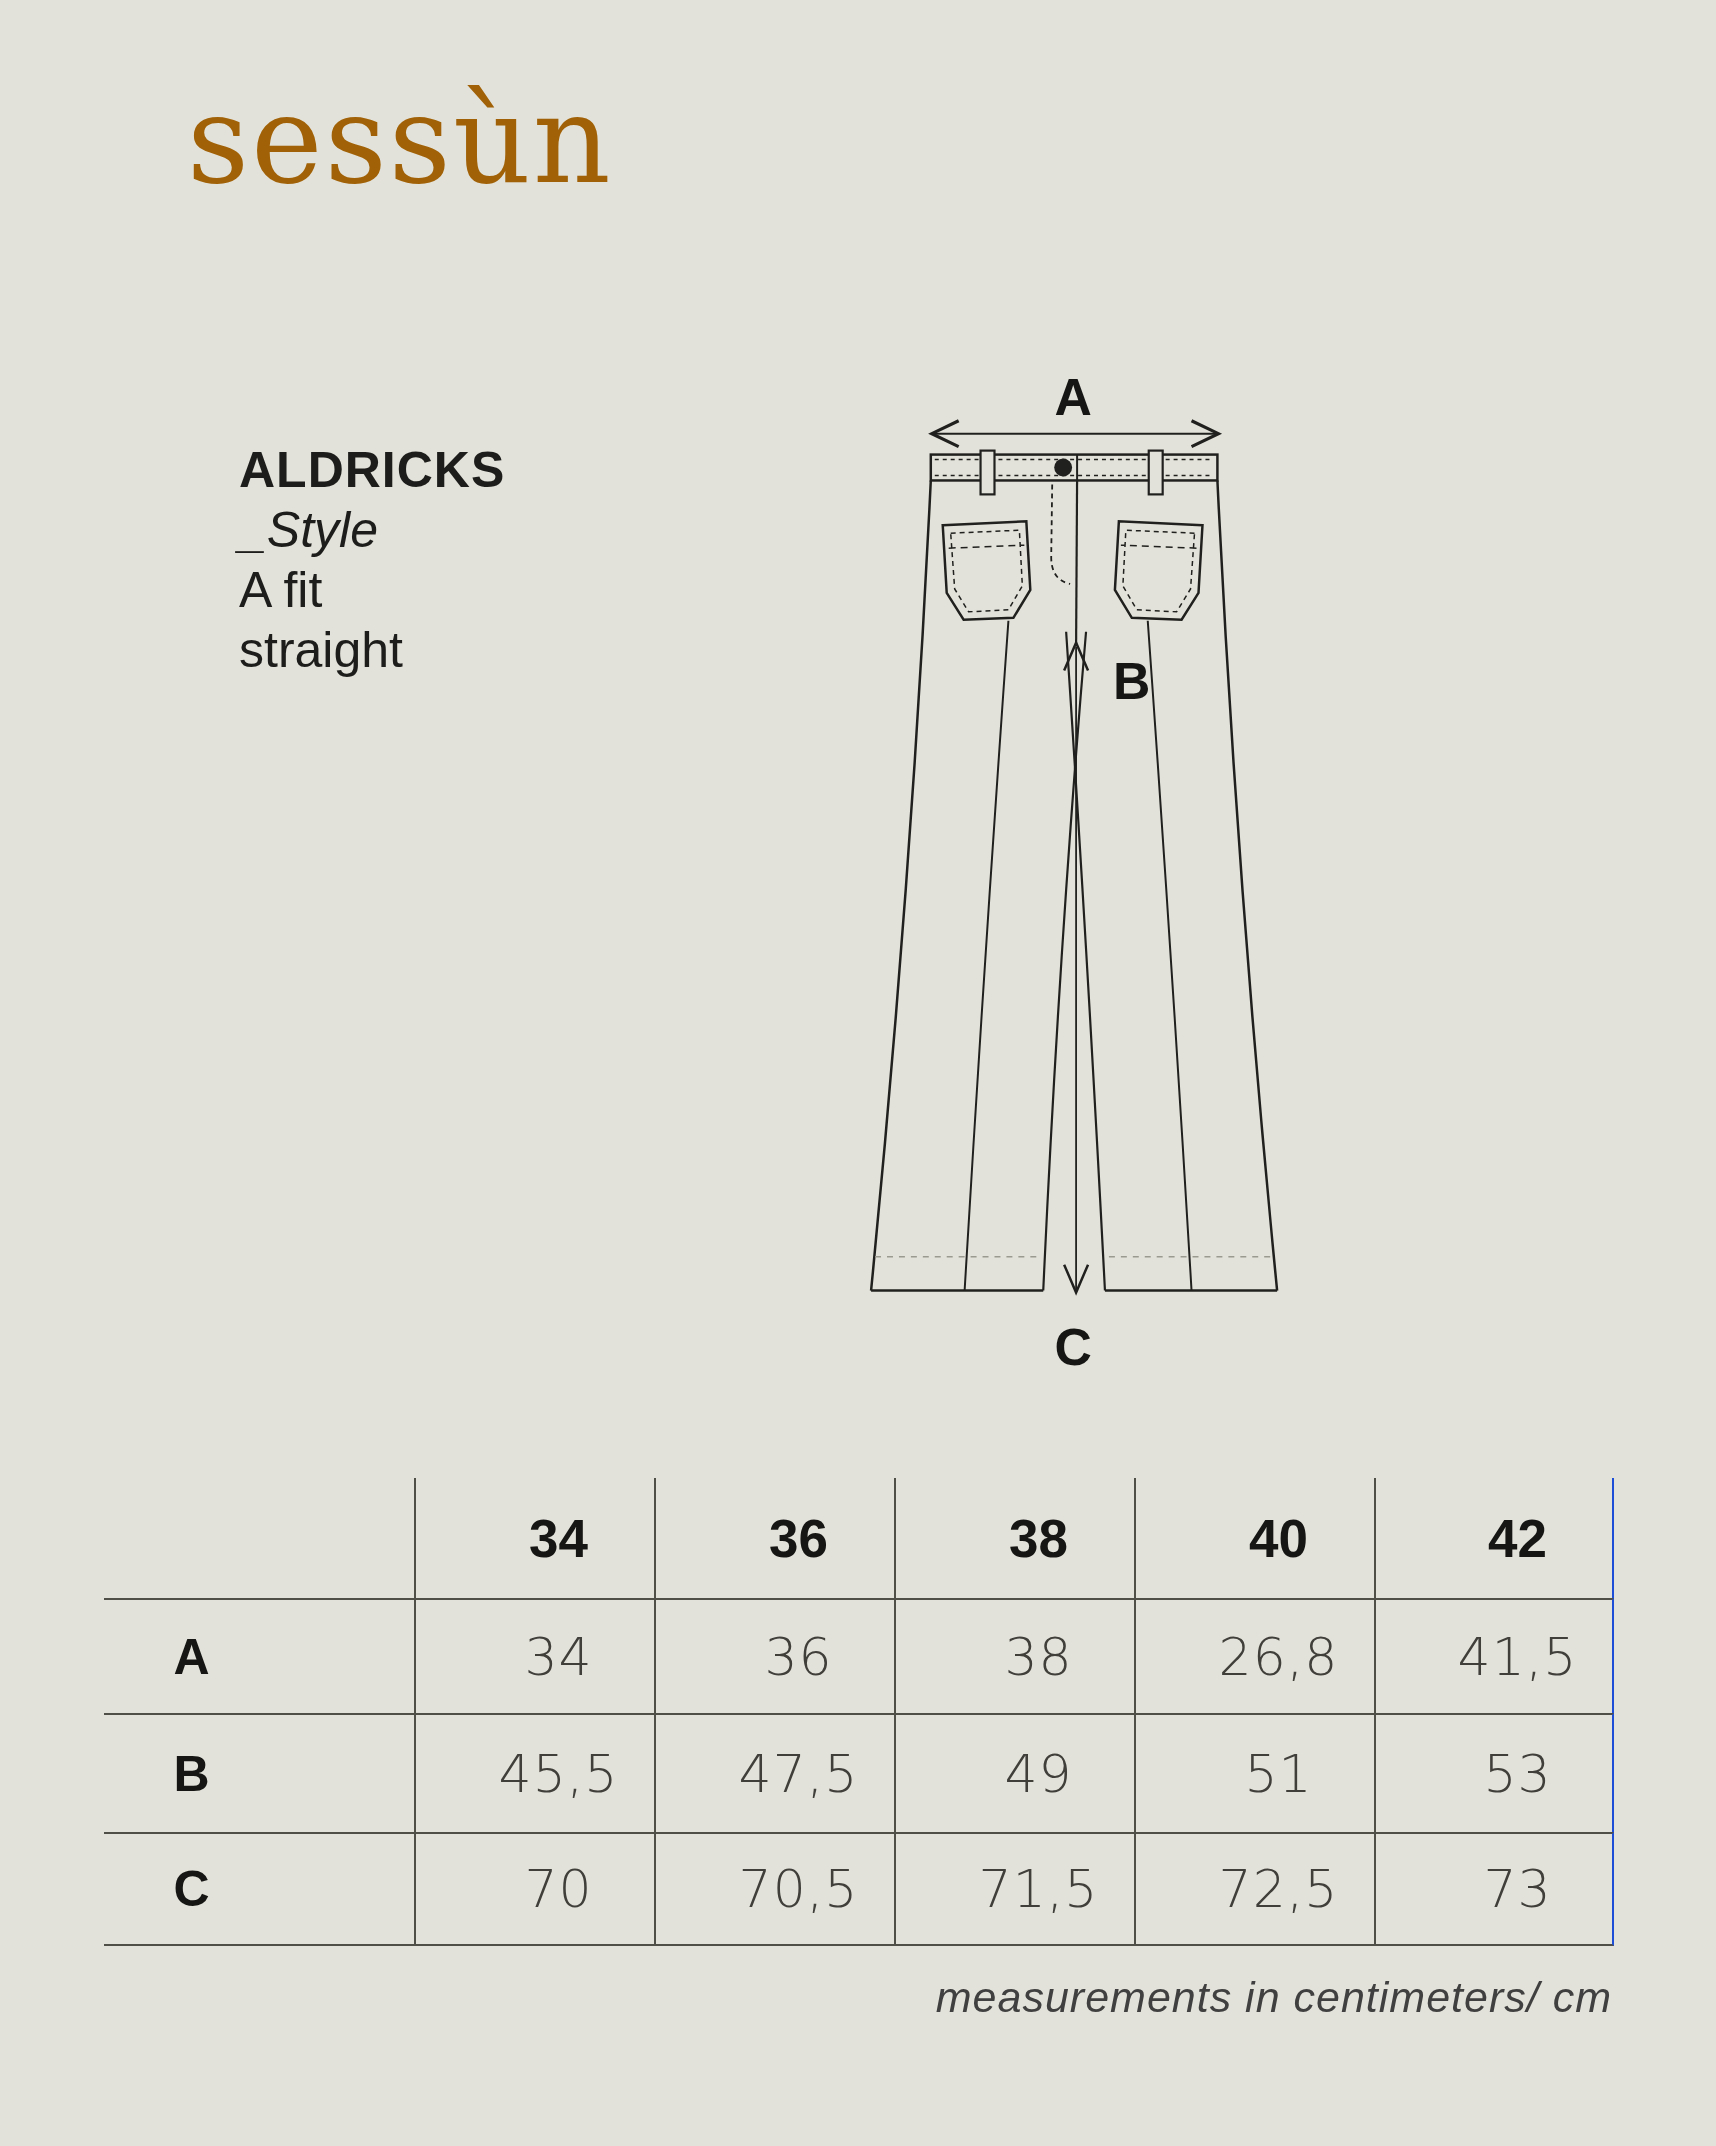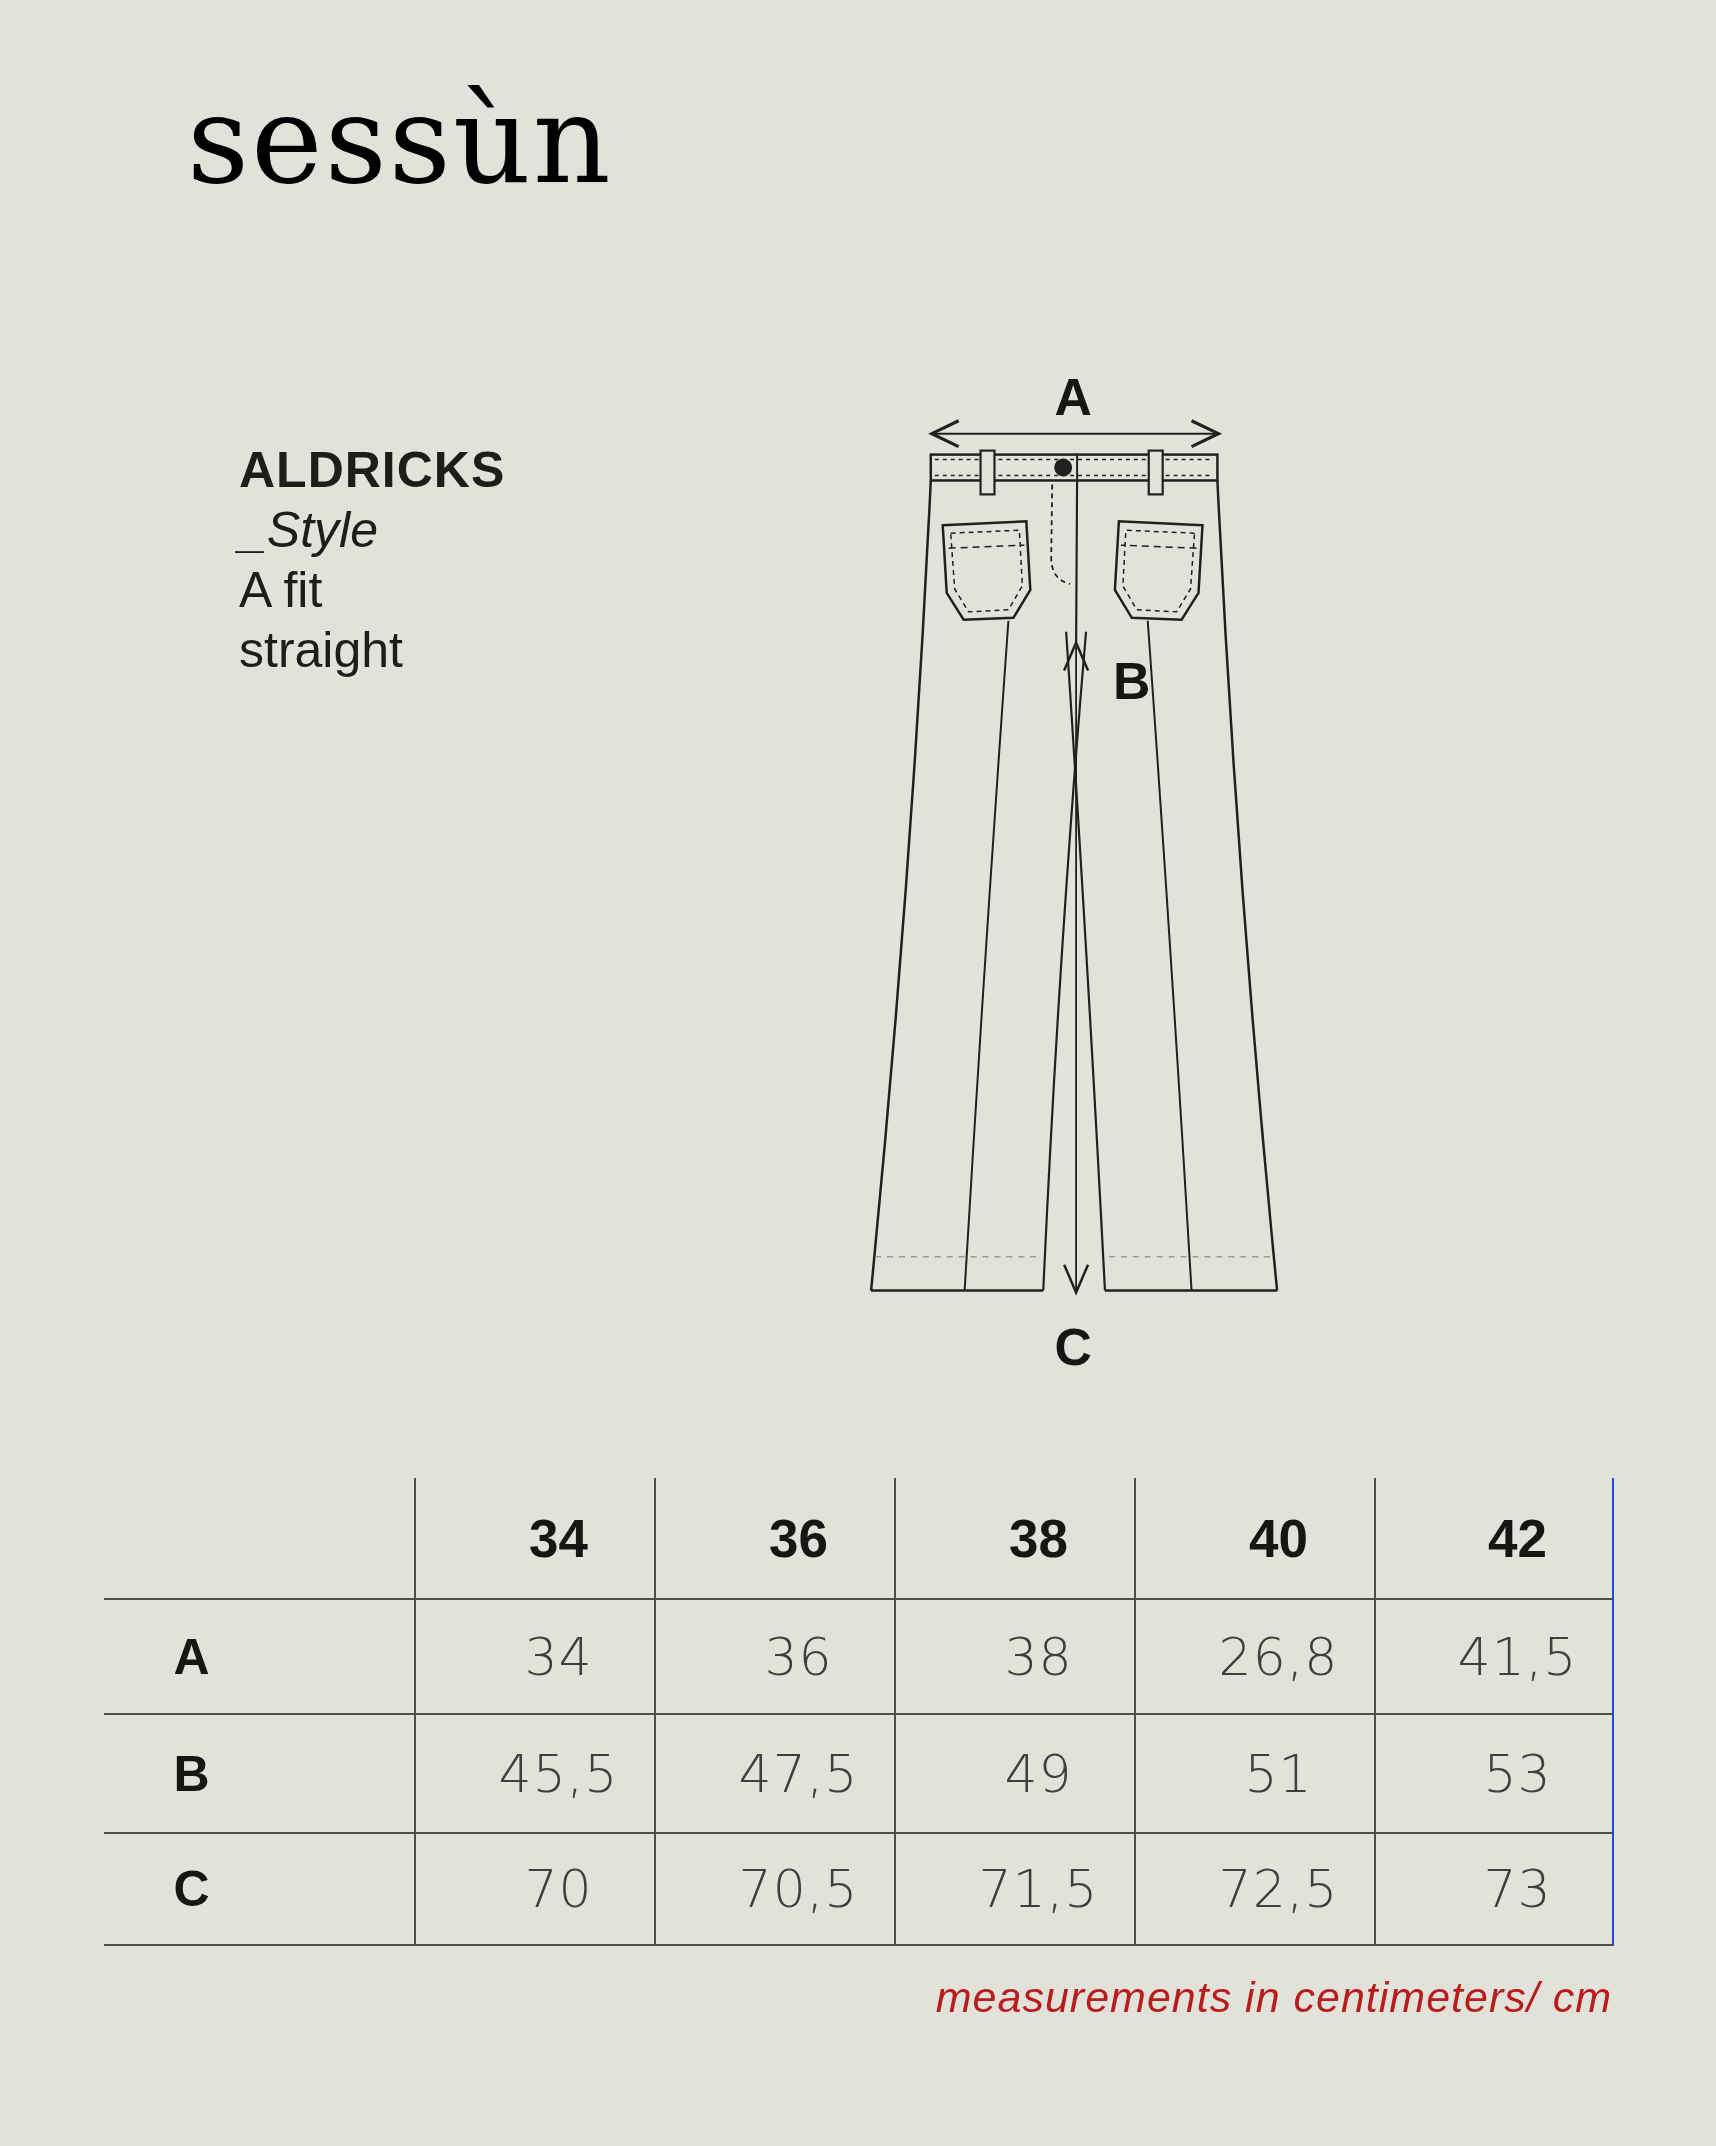--- a/index.html
+++ b/index.html
@@ -8,21 +8,21 @@
     width:1716px;height:2146px;
     background:#e3e2da;
     overflow:hidden;
     font-family:"Liberation Sans", sans-serif;
     color:#1d1d1b;
   }
   .logo{
     position:absolute;left:187px;top:80px;
     font-family:"DejaVu Serif", serif;
     font-size:121px;line-height:1;letter-spacing:2px;
-    color:#000000;
+    color:#a16207;
   }
   .product-info{
     position:absolute;left:239px;top:440px;
     font-size:50px;line-height:60px;
   }
   .product-name{font-weight:bold;letter-spacing:1px;}
   .product-style{font-style:italic;}
   .pants-svg{position:absolute;left:846px;top:368px;width:498px;height:1035px;}
   .size-table{
     position:absolute;left:104px;top:1478px;
@@ -41,21 +41,21 @@
   .bb{border-bottom:2px solid #4f4e47;}
   .head{font-weight:bold;font-size:53px;color:#161614;}
   .rowlabel{font-weight:bold;font-size:50px;color:#161614;padding-right:135px;}
   .val{
     font-family:"DejaVu Sans","Liberation Sans",sans-serif;
     font-weight:200;color:#413f3a;letter-spacing:1px;
   }
   .footer-note{
     position:absolute;right:104px;top:1973px;
     font-size:43px;font-style:italic;font-weight:300;
-    color:#b91c1c;letter-spacing:1px;
+    color:#404040;letter-spacing:1px;
   }
   text.dlabel{
     font-family:"Liberation Sans",sans-serif;
     font-weight:bold;font-size:52px;fill:#161614;
   }
 </style>
 </head>
 <body>
 
 <div class="page">

